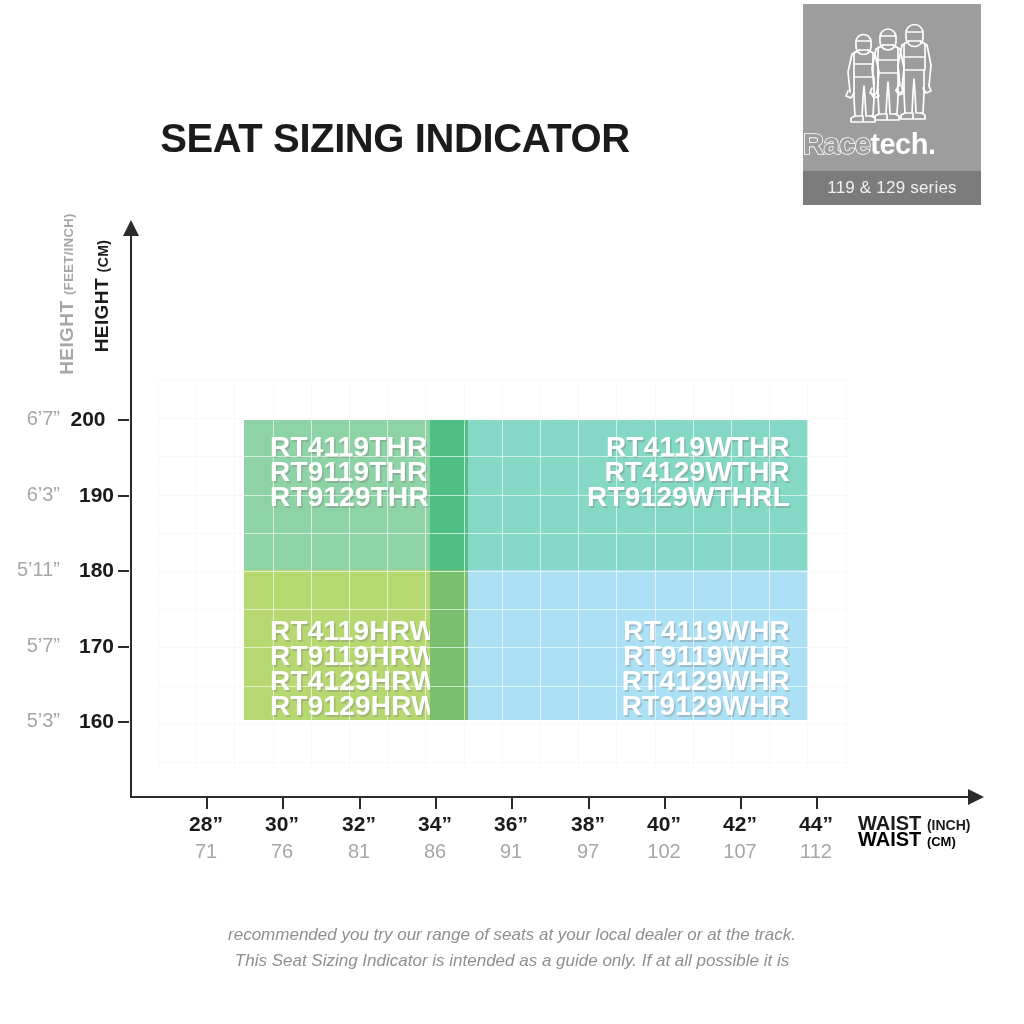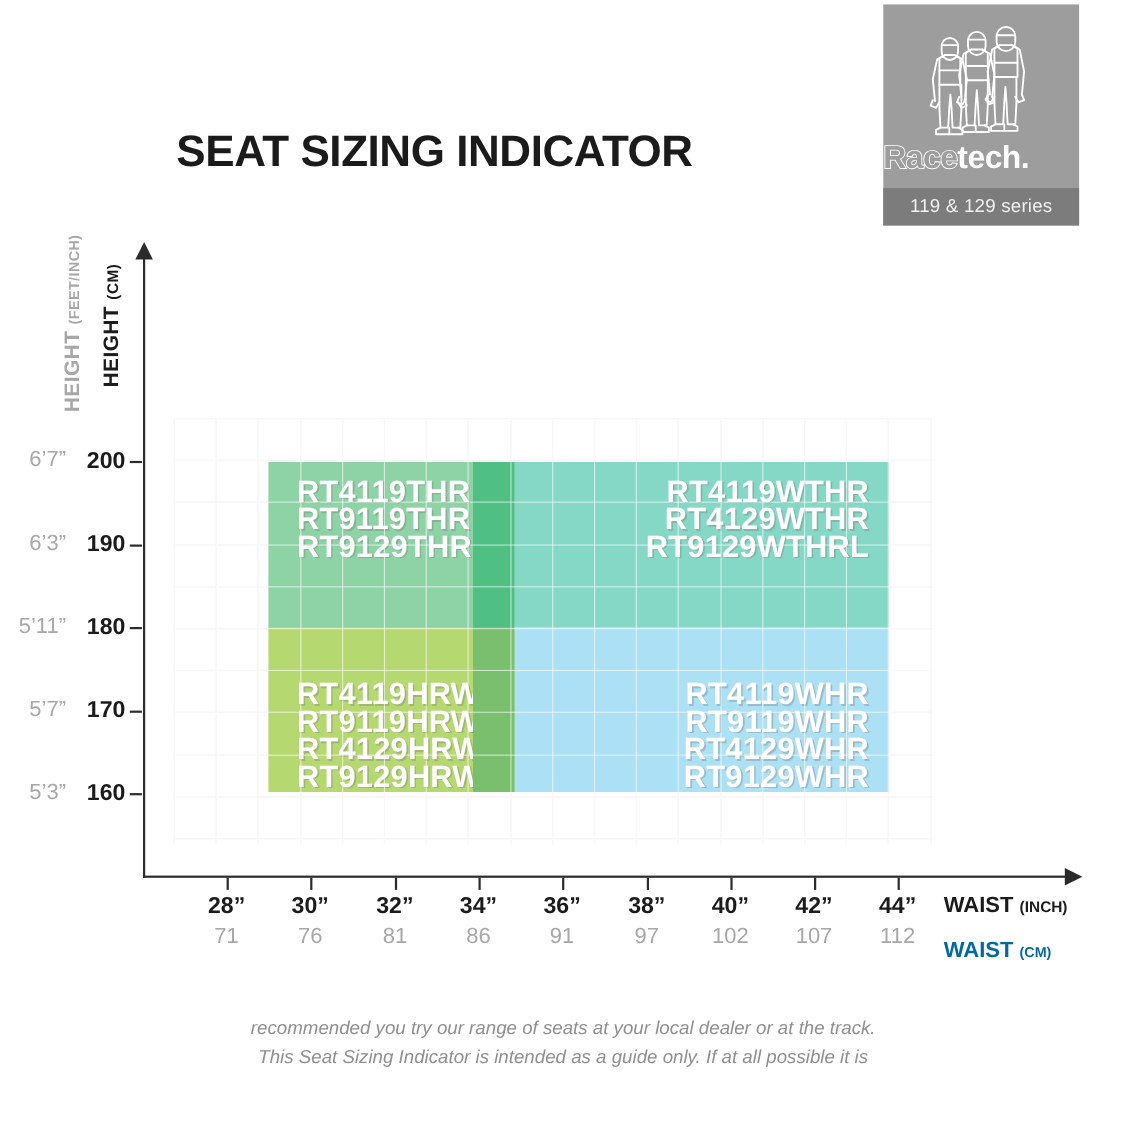--- a/index.html
+++ b/index.html
@@ -116,22 +116,22 @@
     white-space: nowrap;
   }
   .axis-title-y-ft .sm { font-size: 13px; }
 
   .axis-title-x-in {
     position: absolute; left: 858px; top: 812px;
     font-size: 20px; font-weight: 700; color: #1b1b1b; white-space: nowrap;
   }
   .axis-title-x-in .sm { font-size: 14px; }
   .axis-title-x-cm {
-    position: absolute; left: 858px; top: 853px;
-    font-size: 20px; font-weight: 700; color: #0369a1; white-space: nowrap;
+    position: absolute; left: 858px; top: 828px;
+    font-size: 20px; font-weight: 700; color: #000000; white-space: nowrap;
   }
   .axis-title-x-cm .sm { font-size: 13px; }
 
   
   .zone { position: absolute; }
   .zone-label {
     position: absolute; width: 100%;
     color: #ffffff; font-size: 28px; font-weight: 700;
     line-height: 25px; letter-spacing: 0.2px;
     text-shadow: 1.5px 1.5px 0 rgba(120,120,120,0.35);
@@ -329,21 +329,21 @@
       <span>WAIST</span>
       <span class="sm">(INCH)</span>
     </div>
     <div class="axis-title-x-cm">
       <span>WAIST</span>
       <span class="sm">(CM)</span>
     </div>
 
     <div id="ticks">
         <div class="tick-y" style="top: 419px;"></div>
-        <div class="ylab-cm" style="left: 62px; top: 407px;">200</div>
+        <div class="ylab-cm" style="left: 62px; top: 407px; text-align: center;">200</div>
         <div class="ylab-ft" style="left: -10px; top: 407px;">6’7”</div>
         <div class="tick-y" style="top: 495px;"></div>
         <div class="ylab-cm" style="left: 62px; top: 483px;">190</div>
         <div class="ylab-ft" style="left: -10px; top: 483px;">6’3”</div>
         <div class="tick-y" style="top: 570px;"></div>
         <div class="ylab-cm" style="left: 62px; top: 558px;">180</div>
         <div class="ylab-ft" style="left: -10px; top: 558px;">5’11”</div>
         <div class="tick-y" style="top: 646px;"></div>
         <div class="ylab-cm" style="left: 62px; top: 634px;">170</div>
         <div class="ylab-ft" style="left: -10px; top: 634px;">5’7”</div>

